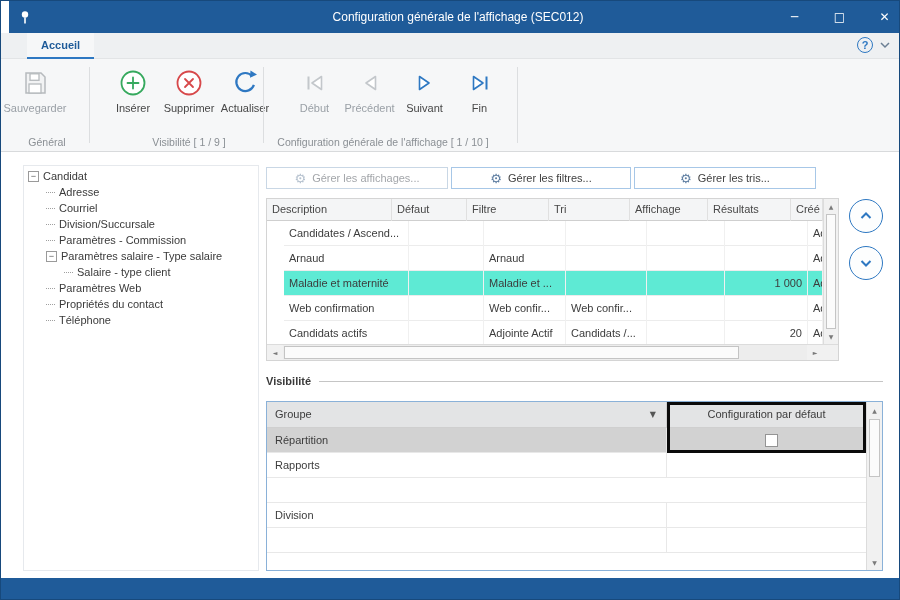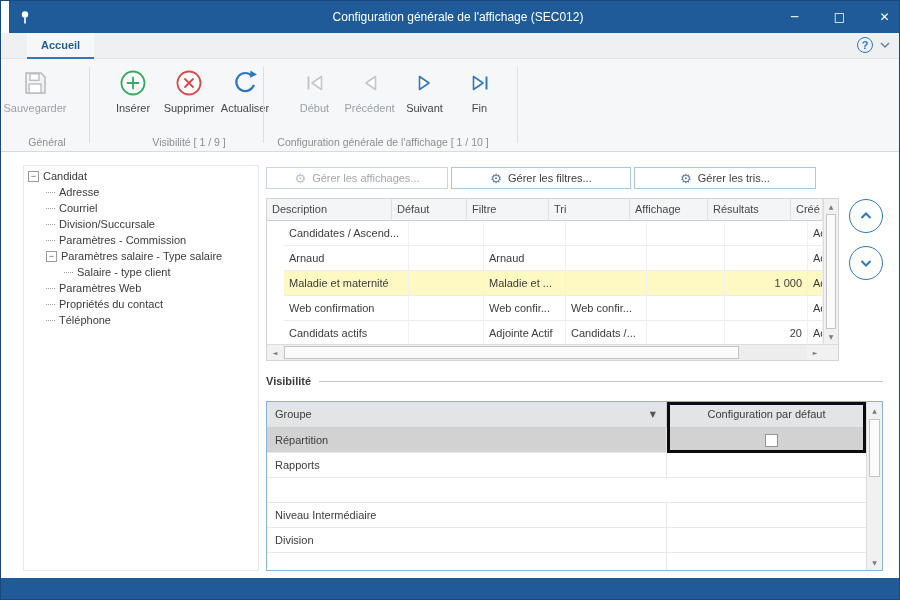--- a/index.html
+++ b/index.html
@@ -48,21 +48,21 @@
   .gearglyph{font-family:"DejaVu Sans",sans-serif;font-size:13px;color:#5d7da1;line-height:1;}
   .mbtn.disabled .gearglyph{color:#b6c2cf;}
 
   
   .grid{position:absolute;left:265px;top:46px;width:573px;height:163px;border:1px solid #d4d4d4;background:#fff;overflow:hidden;}
   .ghead{position:absolute;left:0;top:0;right:15px;height:22px;display:flex;background:#f4f5f6;border-bottom:1px solid #cfcfcf;}
   .gh{height:22px;line-height:21px;padding:0 5px;border-right:1px solid #e0e0e0;color:#474747;white-space:nowrap;overflow:hidden;flex:none;}
   .gh.flex{flex:1;}
   .grows{position:absolute;left:0;top:22px;right:15px;margin-left:17px;}
   .grow{height:25px;display:flex;border-bottom:1px solid #ececec;background:#fff;}
-  .grow.sel{background:#fef9c3;}
+  .grow.sel{background:#5eead4;}
   .gcell{height:25px;line-height:24px;padding:0 5px;border-right:1px solid #f0f0f0;white-space:nowrap;overflow:hidden;flex:none;}
   .gcell.flex{flex:1;}
   .gcell.num{text-align:right;}
   .vscroll{position:absolute;right:0;top:0;bottom:16px;width:15px;background:#f1f1f1;border-left:1px solid #dcdcdc;}
   .hscroll{position:absolute;left:0;right:0;bottom:0;height:16px;background:#ededed;border-top:1px solid #dcdcdc;}
   .sarrow{position:absolute;display:flex;align-items:center;justify-content:center;font-size:6px;color:#7a7a7a;font-family:"DejaVu Sans",sans-serif;background:#f1f1f1;}
   .vscroll .sarrow{left:0;width:14px;height:15px;}
   .vscroll .up{top:0;}
   .vscroll .down{bottom:0;}
   .vthumb{position:absolute;left:2px;right:2px;top:15px;bottom:15px;background:#fbfbfb;border:1px solid #c4c4c4;}
@@ -381,24 +381,20 @@
             </div>
           </div>
           <div class="brow">
             <div class="bc1">Rapports</div>
             <div class="bc2"></div>
           </div>
           <div class="brow">
             <div class="bc2"></div>
           </div>
           <div class="brow">
-            <div class="bc1">Niveau Intermédiaire</div>
-            <div class="bc2"></div>
-          </div>
-          <div class="brow">
             <div class="bc1">Division</div>
             <div class="bc2"></div>
           </div>
           <div class="brow">
             <div class="bc1"></div>
             <div class="bc2"></div>
           </div>
         </div>
       <div class="bvscroll">
         <div class="sarrow up">▲</div>

